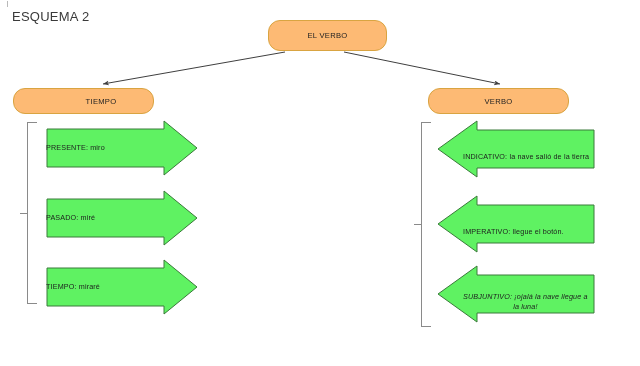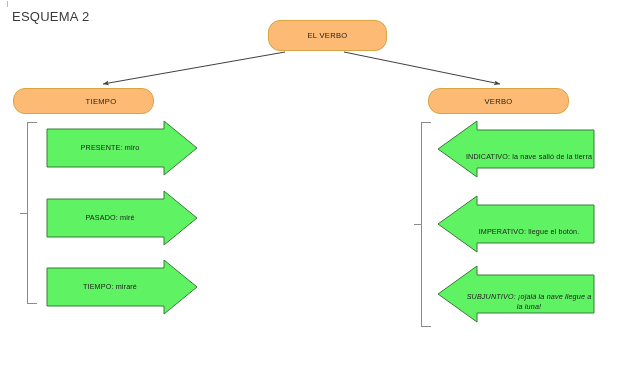--- a/index.html
+++ b/index.html
@@ -100,21 +100,20 @@
     width: 7px;
   }
   .stem-left  { left: 20px;  top: 213px; }
   .stem-right { left: 414px; top: 224px; }
 
   
   .blockarrow {
     position: absolute;
     display: flex;
     align-items: center;
-    justify-content: center;
     box-sizing: border-box;
   }
   .blockarrow svg {
     position: absolute;
     left: 0; top: 0;
     width: 100%;
     height: 100%;
     display: block;
   }
   .ba-label {

